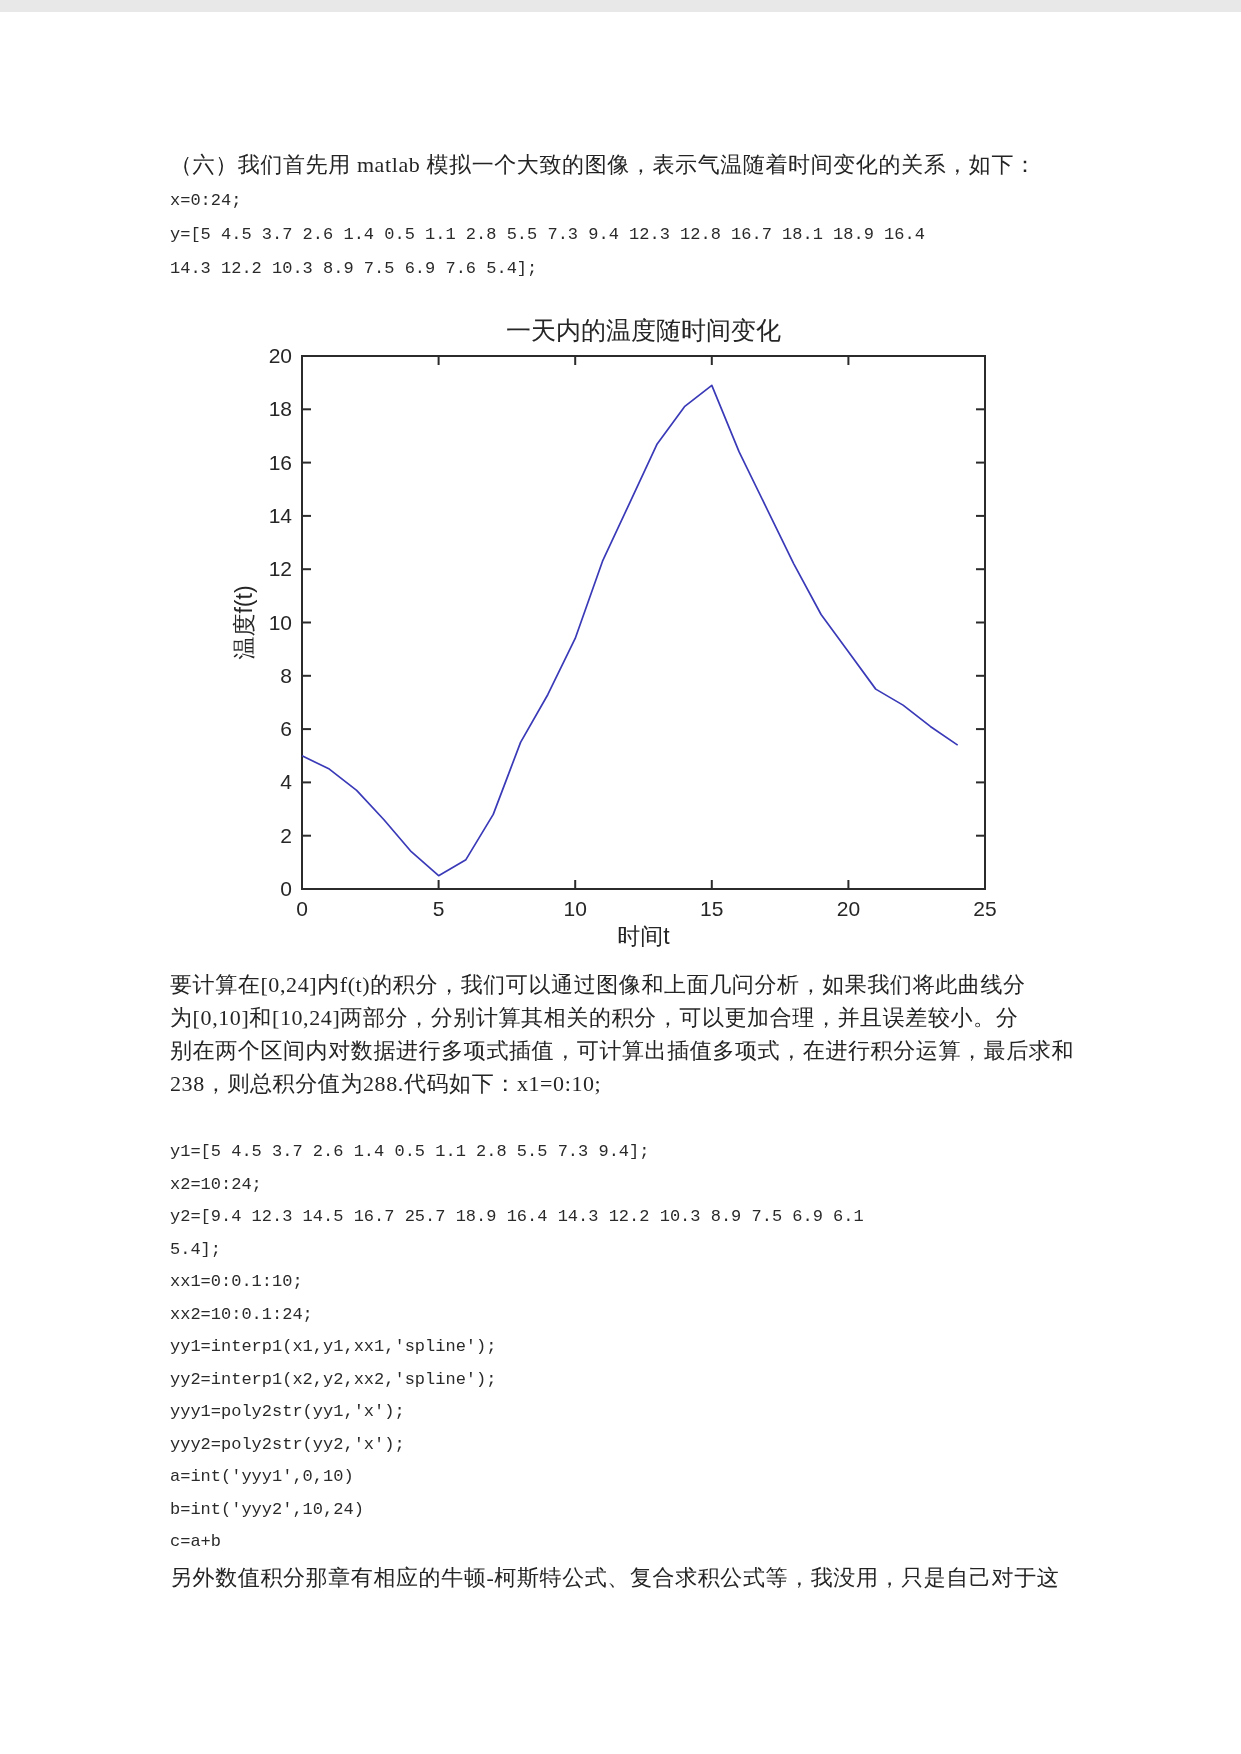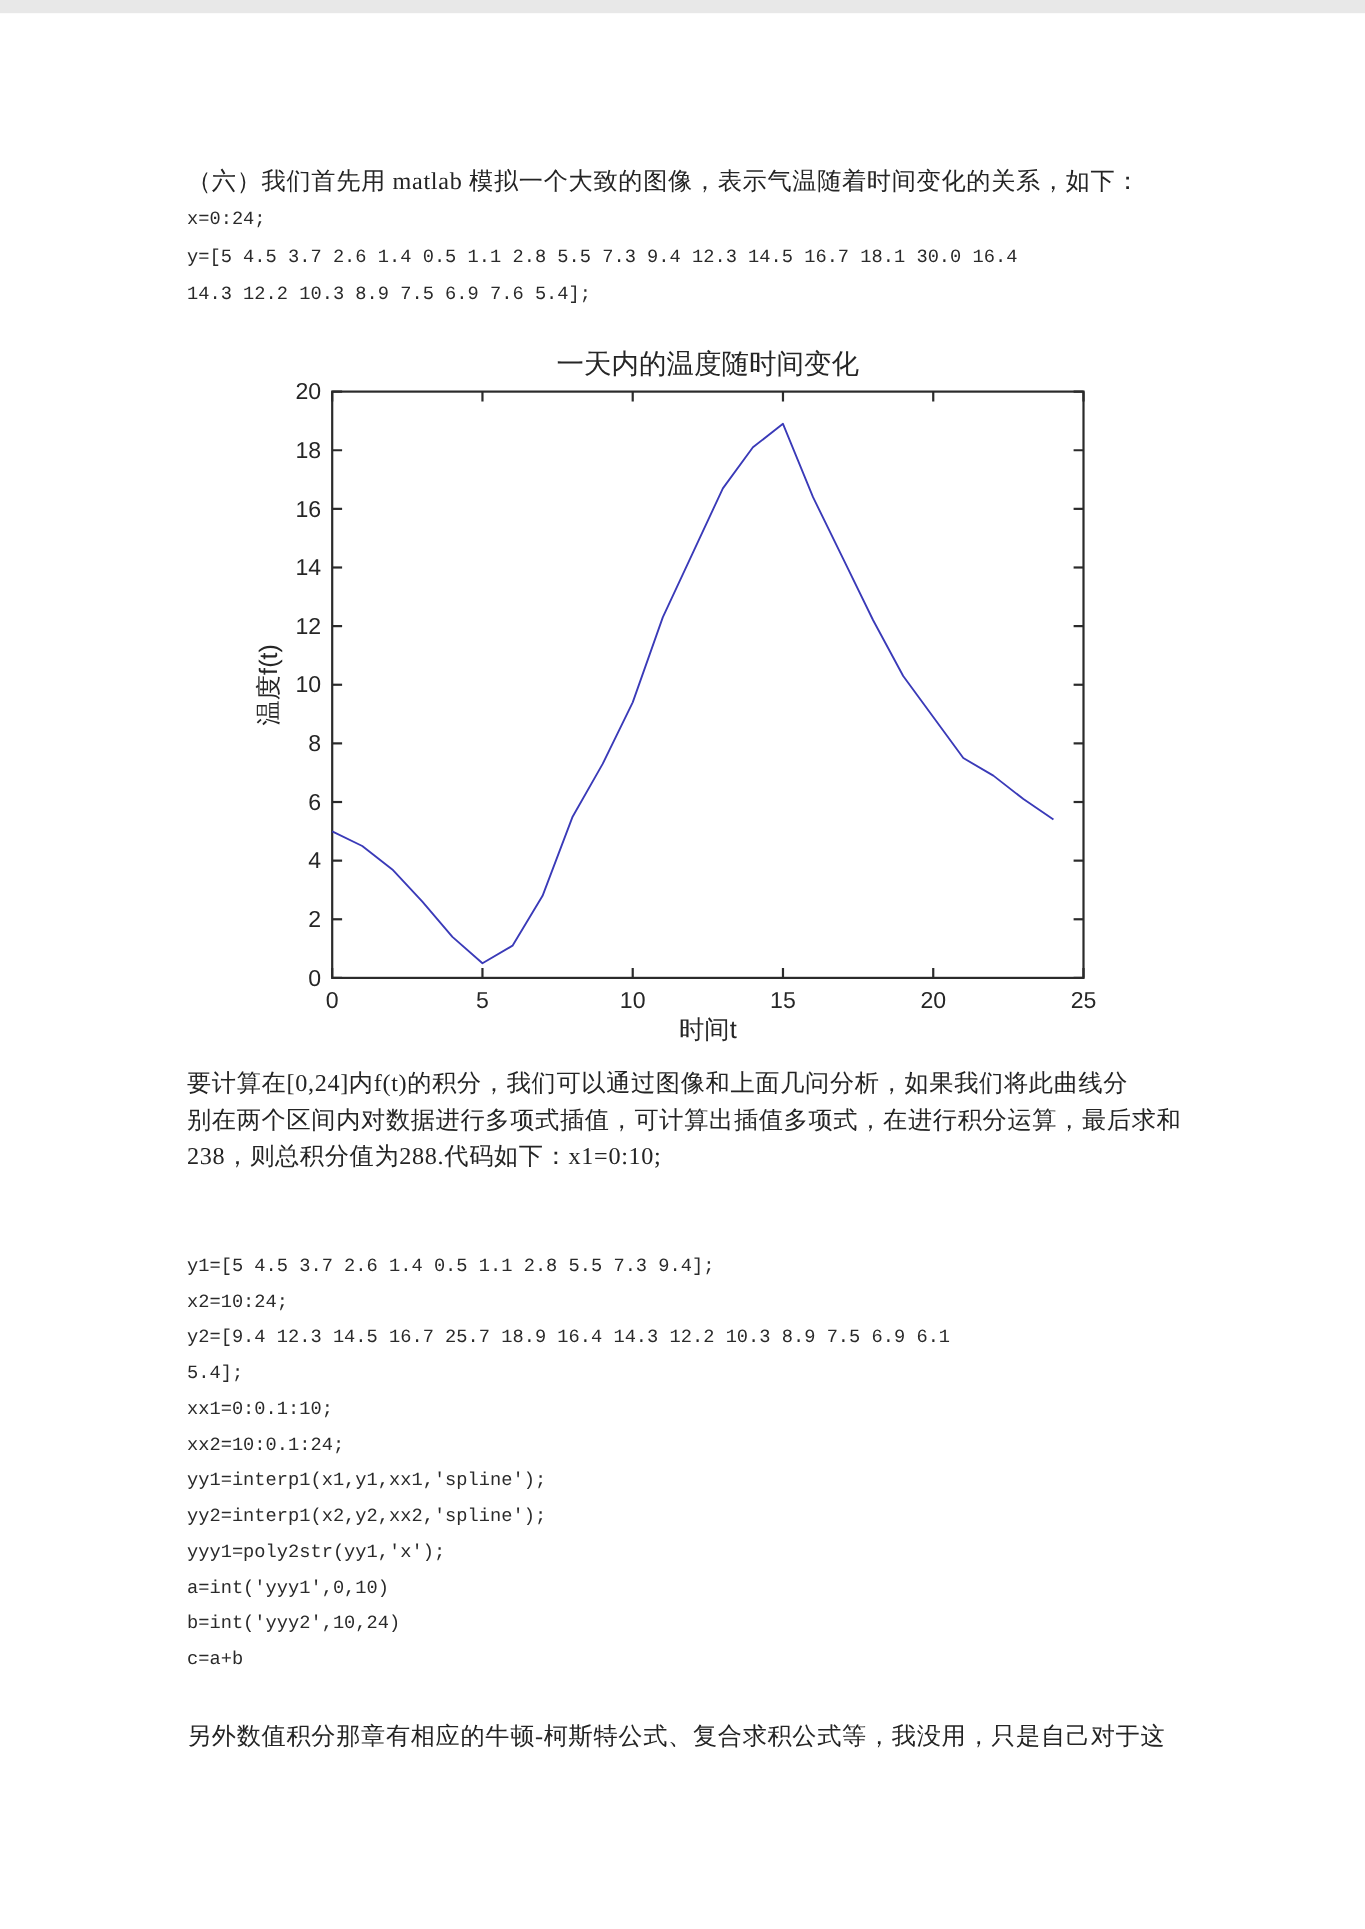--- a/index.html
+++ b/index.html
@@ -37,21 +37,21 @@
 </style>
 </head>
 <body>
 
 <div class="page">
 
   <div class="intro">
     <div class="cn-line">（六）我们首先用 matlab 模拟一个大致的图像，表示气温随着时间变化的关系，如下：</div>
     <div>
         <div class="code-line">x=0:24;</div>
-        <div class="code-line">y=[5 4.5 3.7 2.6 1.4 0.5 1.1 2.8 5.5 7.3 9.4 12.3 14.5 16.7 18.1 30.0 16.4</div>
+        <div class="code-line">y=[5 4.5 3.7 2.6 1.4 0.5 1.1 2.8 5.5 7.3 9.4 12.3 12.8 16.7 18.1 18.9 16.4</div>
         <div class="code-line">14.3 12.2 10.3 8.9 7.5 6.9 7.6 5.4];</div>
       </div>
   </div>
 
   <figure class="figure">
     <svg id="chart-svg" viewBox="0 0 780 660">
         <rect x="72" y="62" width="683" height="533" fill="none" stroke="#2b2b2b" stroke-width="2"></rect>
         <line x1="72" y1="595" x2="72" y2="586" stroke="#2b2b2b" stroke-width="2"></line>
         <line x1="72" y1="62" x2="72" y2="71" stroke="#2b2b2b" stroke-width="2"></line>
         <text x="72" y="622" text-anchor="middle" font-size="21" fill="#262626">0</text>
@@ -105,34 +105,36 @@
         <text x="62" y="69" text-anchor="end" font-size="21" fill="#262626">20</text>
         <polyline points="72,461.75 99.32,475.075 126.64,496.395 153.95999999999998,525.71 181.28,557.69 208.6,581.675 235.92,565.685 263.24,520.38 290.56,448.425 317.88,400.455 345.2,344.49 372.52,267.205 399.84,208.575 427.16,149.945 454.48,112.63499999999993 481.8,91.31500000000005 509.12,157.94000000000005 536.44,213.90499999999997 563.76,269.87 591.08,320.505 618.4,357.815 645.72,395.125 673.04,411.115 700.36,432.435 727.68,451.09" fill="none" stroke="#3a3ab8" stroke-width="1.7" stroke-linejoin="round"></polyline>
         <text x="413.5" y="45" text-anchor="middle" font-size="25" fill="#262626">一天内的温度随时间变化</text>
         <text x="413.5" y="650" text-anchor="middle" font-size="23" fill="#262626">时间t</text>
         <text x="22" y="328.5" text-anchor="middle" font-size="23" fill="#262626" transform="rotate(-90 22 328.5)">温度f(t)</text>
       </svg>
   </figure>
 
   <div class="analysis">
       <div class="cn-line">要计算在[0,24]内f(t)的积分，我们可以通过图像和上面几问分析，如果我们将此曲线分</div>
+      <div class="cn-line">为[0,10]和[10,24]两部分，分别计算其相关的积分，可以更加合理，并且误差较小。分</div>
       <div class="cn-line">别在两个区间内对数据进行多项式插值，可计算出插值多项式，在进行积分运算，最后求和</div>
       <div class="cn-line">238，则总积分值为288.代码如下：x1=0:10;</div>
     </div>
 
   <div class="codeblock">
       <div class="code-line">y1=[5 4.5 3.7 2.6 1.4 0.5 1.1 2.8 5.5 7.3 9.4];</div>
       <div class="code-line">x2=10:24;</div>
       <div class="code-line">y2=[9.4 12.3 14.5 16.7 25.7 18.9 16.4 14.3 12.2 10.3 8.9 7.5 6.9 6.1</div>
       <div class="code-line">5.4];</div>
       <div class="code-line">xx1=0:0.1:10;</div>
       <div class="code-line">xx2=10:0.1:24;</div>
       <div class="code-line">yy1=interp1(x1,y1,xx1,'spline');</div>
       <div class="code-line">yy2=interp1(x2,y2,xx2,'spline');</div>
       <div class="code-line">yyy1=poly2str(yy1,'x');</div>
+      <div class="code-line">yyy2=poly2str(yy2,'x');</div>
       <div class="code-line">a=int('yyy1',0,10)</div>
       <div class="code-line">b=int('yyy2',10,24)</div>
       <div class="code-line">c=a+b</div>
     </div>
 
   <div class="footer-line cn-line">另外数值积分那章有相应的牛顿-柯斯特公式、复合求积公式等，我没用，只是自己对于这</div>
 
 </div>
 
 </body></html>

